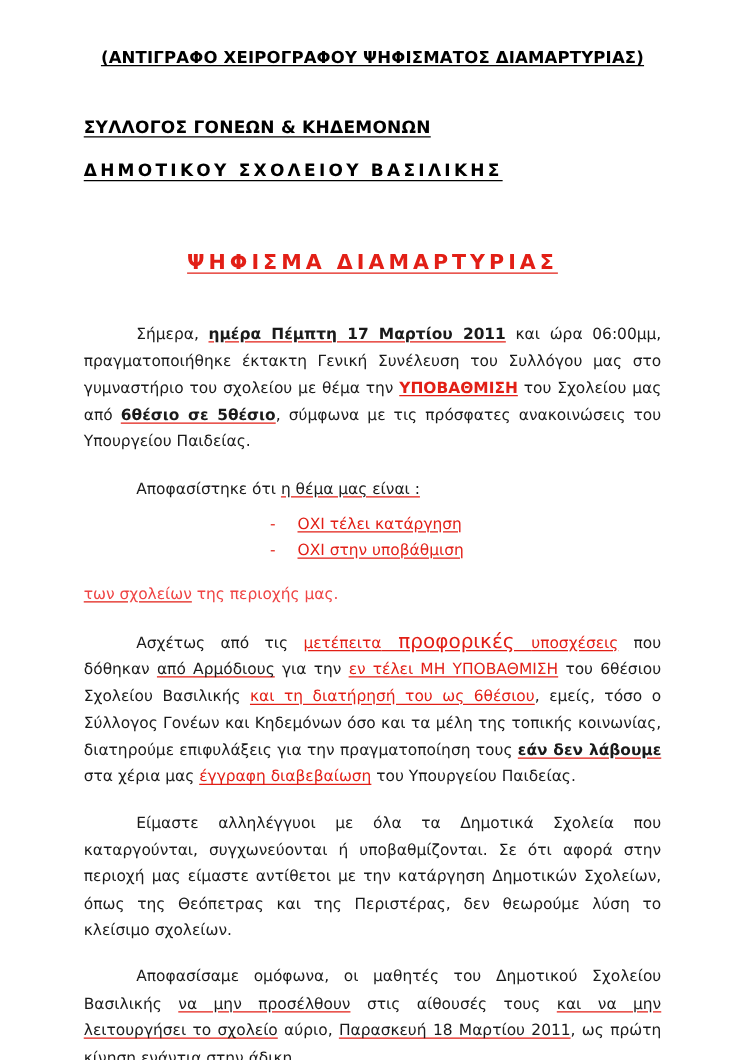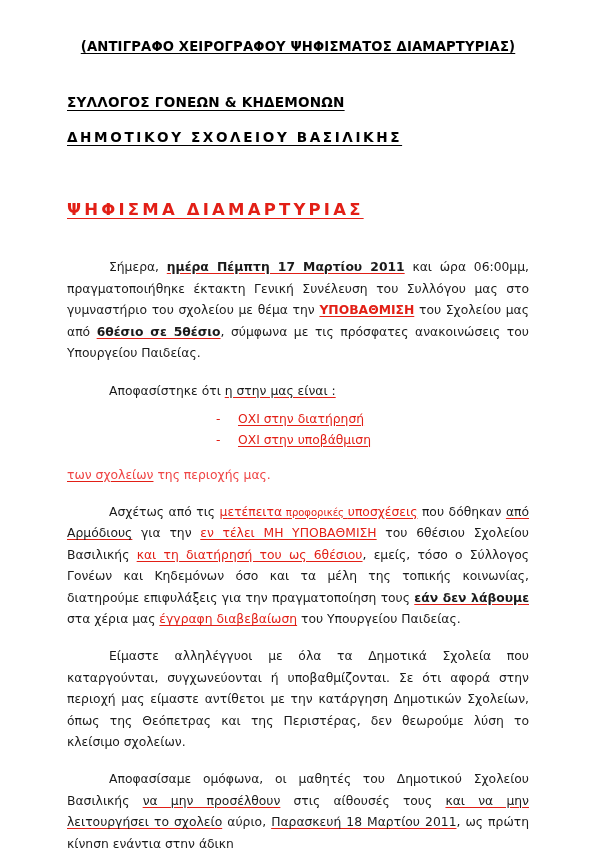--- a/index.html
+++ b/index.html
@@ -51,21 +51,21 @@
     font-size: 13.6px;
     font-weight: bold;
     text-decoration: underline;
     text-underline-offset: 2.5px;
     letter-spacing: 2.6px;
     margin: 0;
     padding-top: 17px;
     line-height: 1.3;
   }
   .protest-title {
-    text-align: left;
+    text-align: center;
     font-size: 16.5px;
     font-weight: bold;
     color: #e21f16;
     text-decoration: underline;
     text-decoration-color: #e21f16;
     text-underline-offset: 3px;
     letter-spacing: 3.2px;
     margin: 0;
     padding-top: 52px;
     line-height: 1.3;
@@ -87,21 +87,21 @@
   p.para.spaced { padding-top: 15px; }
 
   
   .r { color: #e21f16; }
   .b { font-weight: bold; }
   .u-red {
     text-decoration: underline;
     text-decoration-color: #e21f16;
     text-underline-offset: 2px;
   }
-  .big { font-size: 10px; }
+  .big { font-size: 16px; }
 
   
   .decision-line {
     font-size: 12.35px;
     line-height: 21.6px;
     margin: 0;
     padding-top: 16px;
     padding-left: 42px;
     color: #1a1a1a;
   }
@@ -171,24 +171,24 @@
   <h2 class="org-line1">ΣΥΛΛΟΓΟΣ  ΓΟΝΕΩΝ &amp; ΚΗΔΕΜΟΝΩΝ</h2>
 
   <h2 class="org-line2">ΔΗΜΟΤΙΚΟΥ ΣΧΟΛΕΙΟΥ ΒΑΣΙΛΙΚΗΣ</h2>
 
   <h2 class="protest-title">ΨΗΦΙΣΜΑ ΔΙΑΜΑΡΤΥΡΙΑΣ</h2>
 
   <div class="body-area">
 
     <p class="para"><span>Σήμερα, </span><span class="b u-red">ημέρα Πέμπτη 17 Μαρτίου 2011</span><span> και ώρα 06:00μμ, πραγματοποιήθηκε έκτακτη Γενική Συνέλευση του Συλλόγου μας στο γυμναστήριο του σχολείου με θέμα την </span><span class="r b u-red">ΥΠΟΒΑΘΜΙΣΗ</span><span> του Σχολείου μας από </span><span class="b u-red">6θέσιο σε 5θέσιο</span><span>, σύμφωνα με τις πρόσφατες ανακοινώσεις του Υπουργείου Παιδείας.</span></p>
 
-    <p class="decision-line"><span>Αποφασίστηκε ότι </span><span class="u-red">η στην μας είναι :</span></p>
+    <p class="decision-line"><span>Αποφασίστηκε ότι </span><span class="u-red">η θέμα μας είναι :</span></p>
 
     <ul class="decision-list">
-      <li><span class="dash">-</span><span class="li-text">ΟΧΙ στην διατήρησή</span></li>
+      <li><span class="dash">-</span><span class="li-text">ΟΧΙ τέλει κατάργηση</span></li>
       <li><span class="dash">-</span><span class="li-text">ΟΧΙ στην υποβάθμιση</span></li>
     </ul>
 
     <p class="after-list"><span class="u-red">των σχολείων</span><span> της περιοχής μας.</span></p>
 
     <p class="para spaced"><span>Ασχέτως από τις </span><span class="r u-red">μετέπειτα</span><span class="r big u-red"> προφορικές </span><span class="r u-red">υποσχέσεις</span><span> που δόθηκαν </span><span class="u-red">από Αρμόδιους</span><span> για την </span><span class="r u-red">εν τέλει ΜΗ ΥΠΟΒΑΘΜΙΣΗ</span><span> του 6θέσιου Σχολείου Βασιλικής </span><span class="r u-red">και τη διατήρησή του ως 6θέσιου</span><span>, εμείς, τόσο ο Σύλλογος Γονέων και Κηδεμόνων όσο και τα μέλη της τοπικής κοινωνίας, διατηρούμε επιφυλάξεις για την πραγματοποίηση τους </span><span class="b u-red">εάν δεν λάβουμε</span><span> στα χέρια μας </span><span class="r u-red">έγγραφη διαβεβαίωση</span><span> του Υπουργείου Παιδείας.</span></p>
 
     <p class="para spaced">Είμαστε αλληλέγγυοι με όλα τα Δημοτικά Σχολεία που καταργούνται, συγχωνεύονται ή υποβαθμίζονται. Σε ότι αφορά στην περιοχή μας είμαστε αντίθετοι με την κατάργηση Δημοτικών Σχολείων, όπως της Θεόπετρας και της Περιστέρας, δεν θεωρούμε λύση το κλείσιμο σχολείων.</p>
 
     <p class="para spaced"><span>Αποφασίσαμε ομόφωνα, οι μαθητές του Δημοτικού Σχολείου Βασιλικής </span><span class="u-red">να μην προσέλθουν</span><span> στις αίθουσές τους </span><span class="u-red">και να μην λειτουργήσει το σχολείο</span><span> αύριο, </span><span class="u-red">Παρασκευή 18 Μαρτίου 2011</span><span>, ως πρώτη κίνηση ενάντια στην άδικη</span></p>

